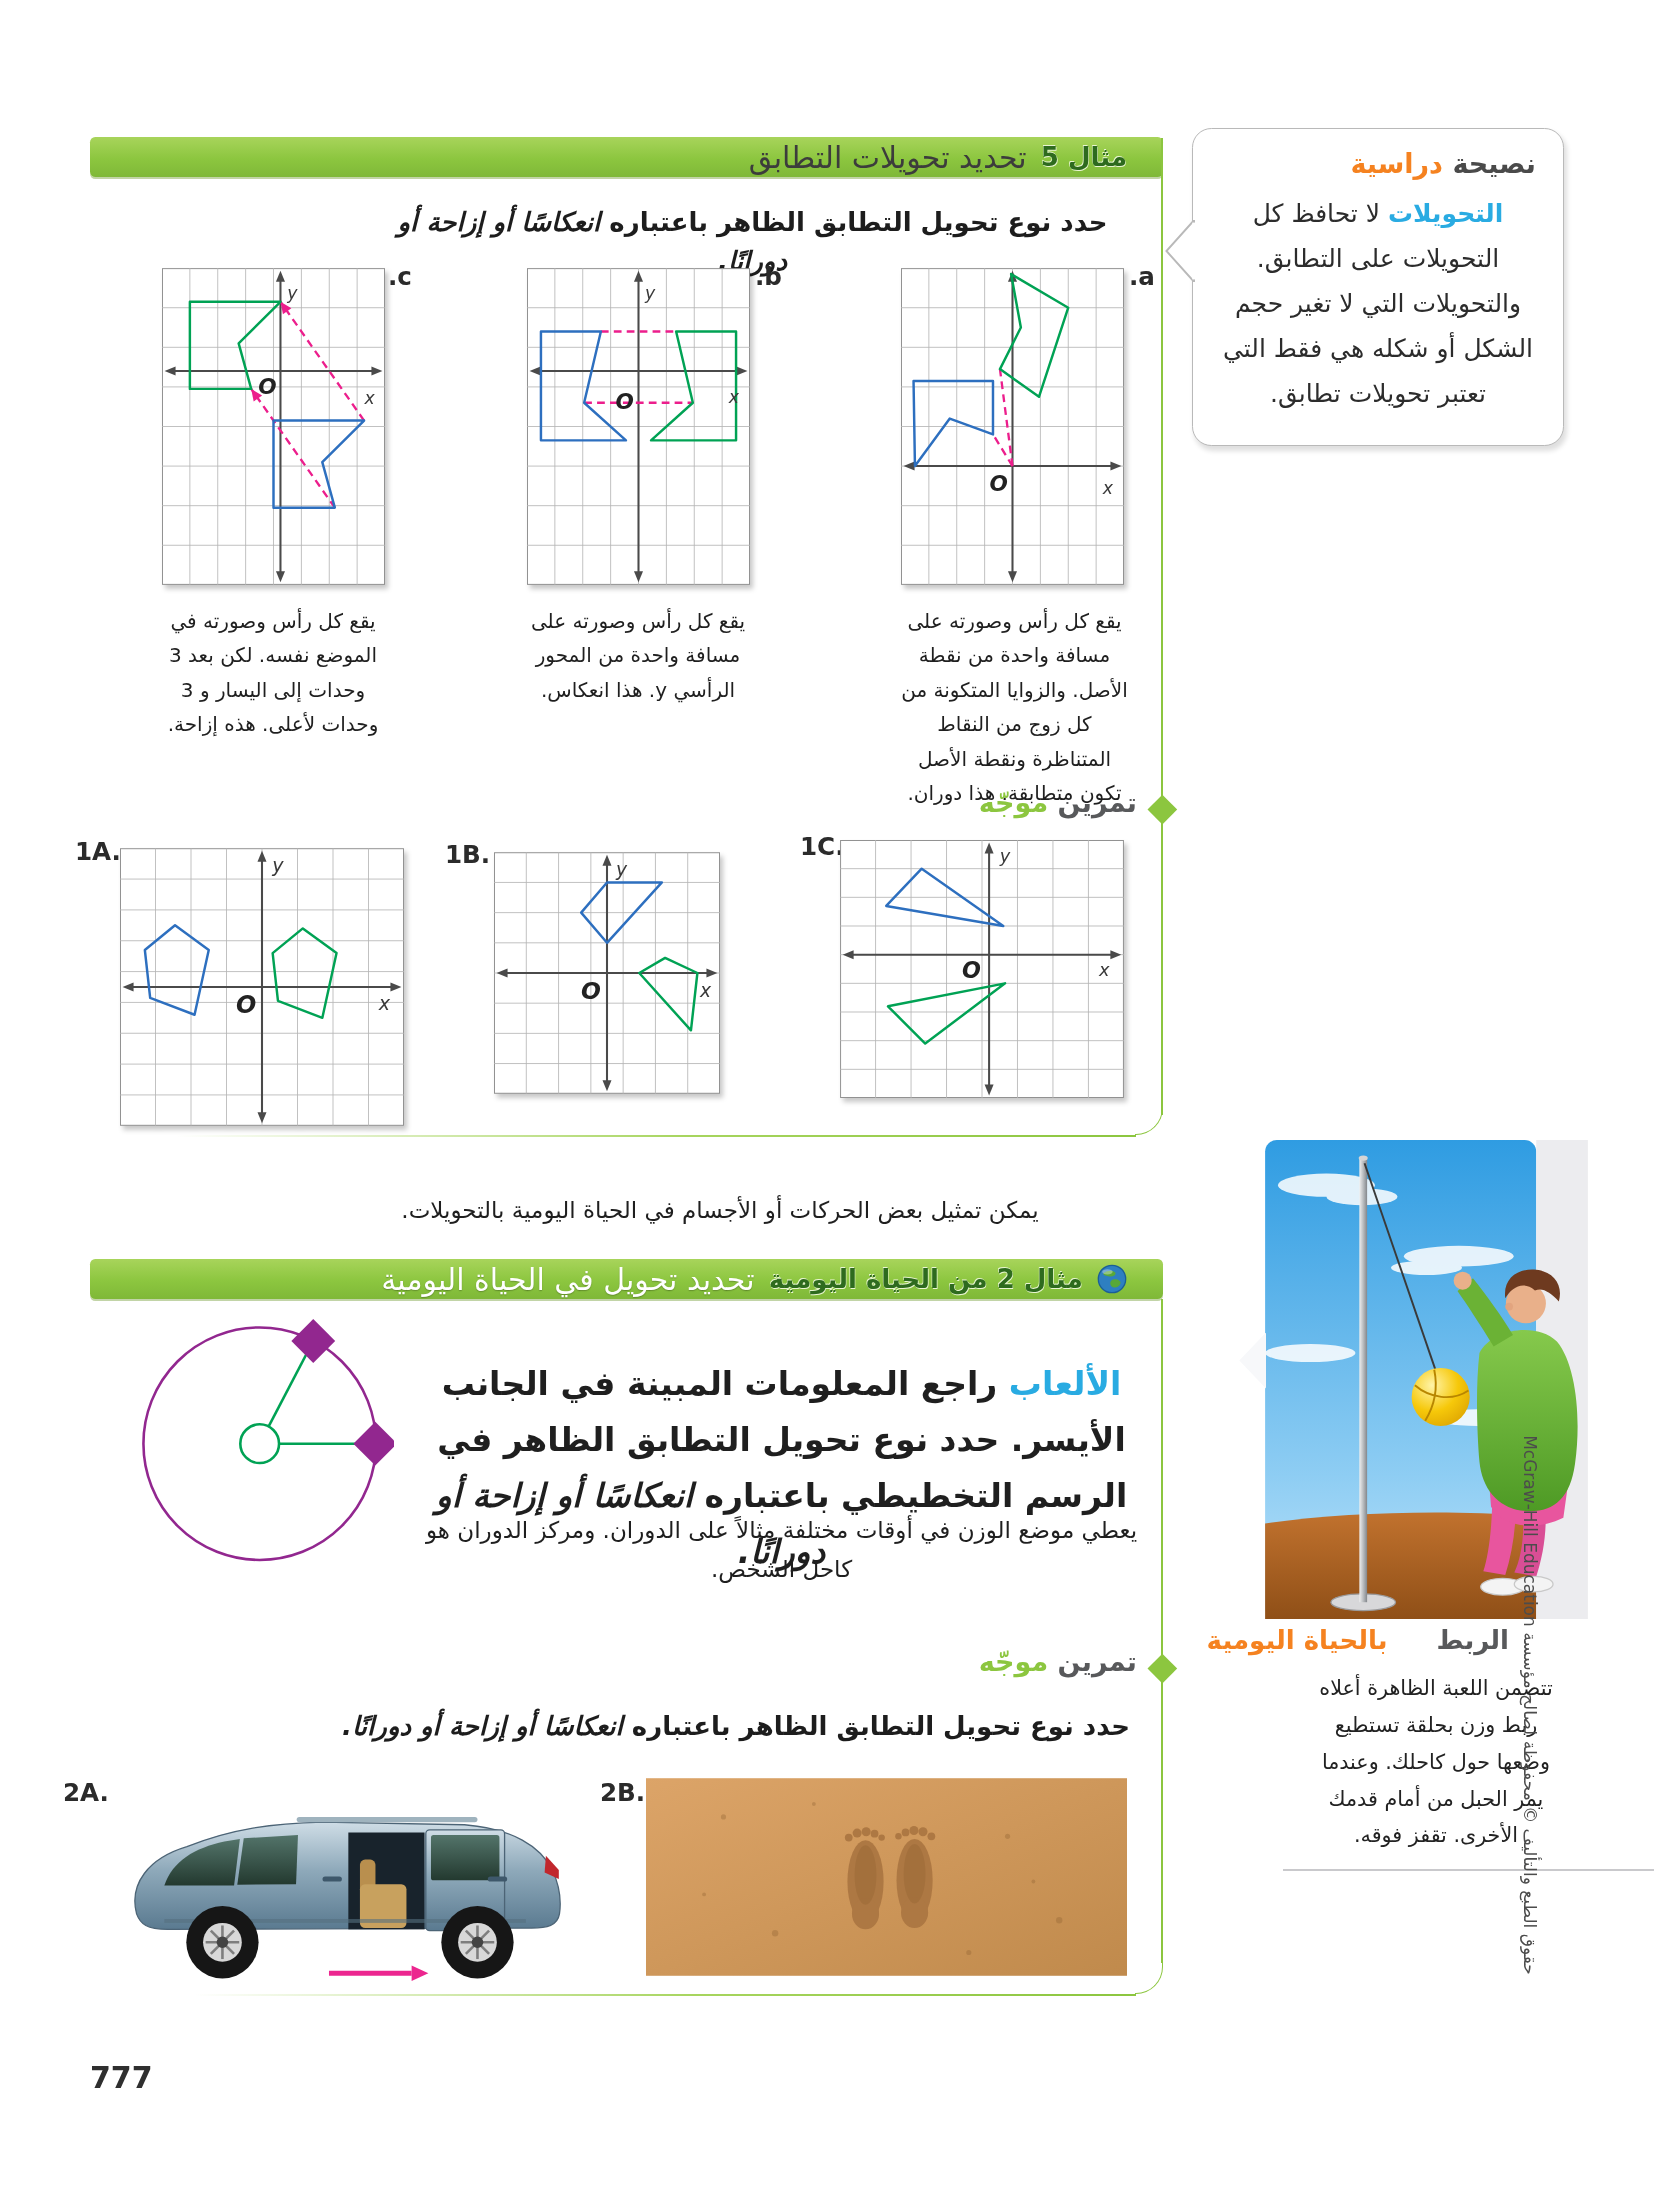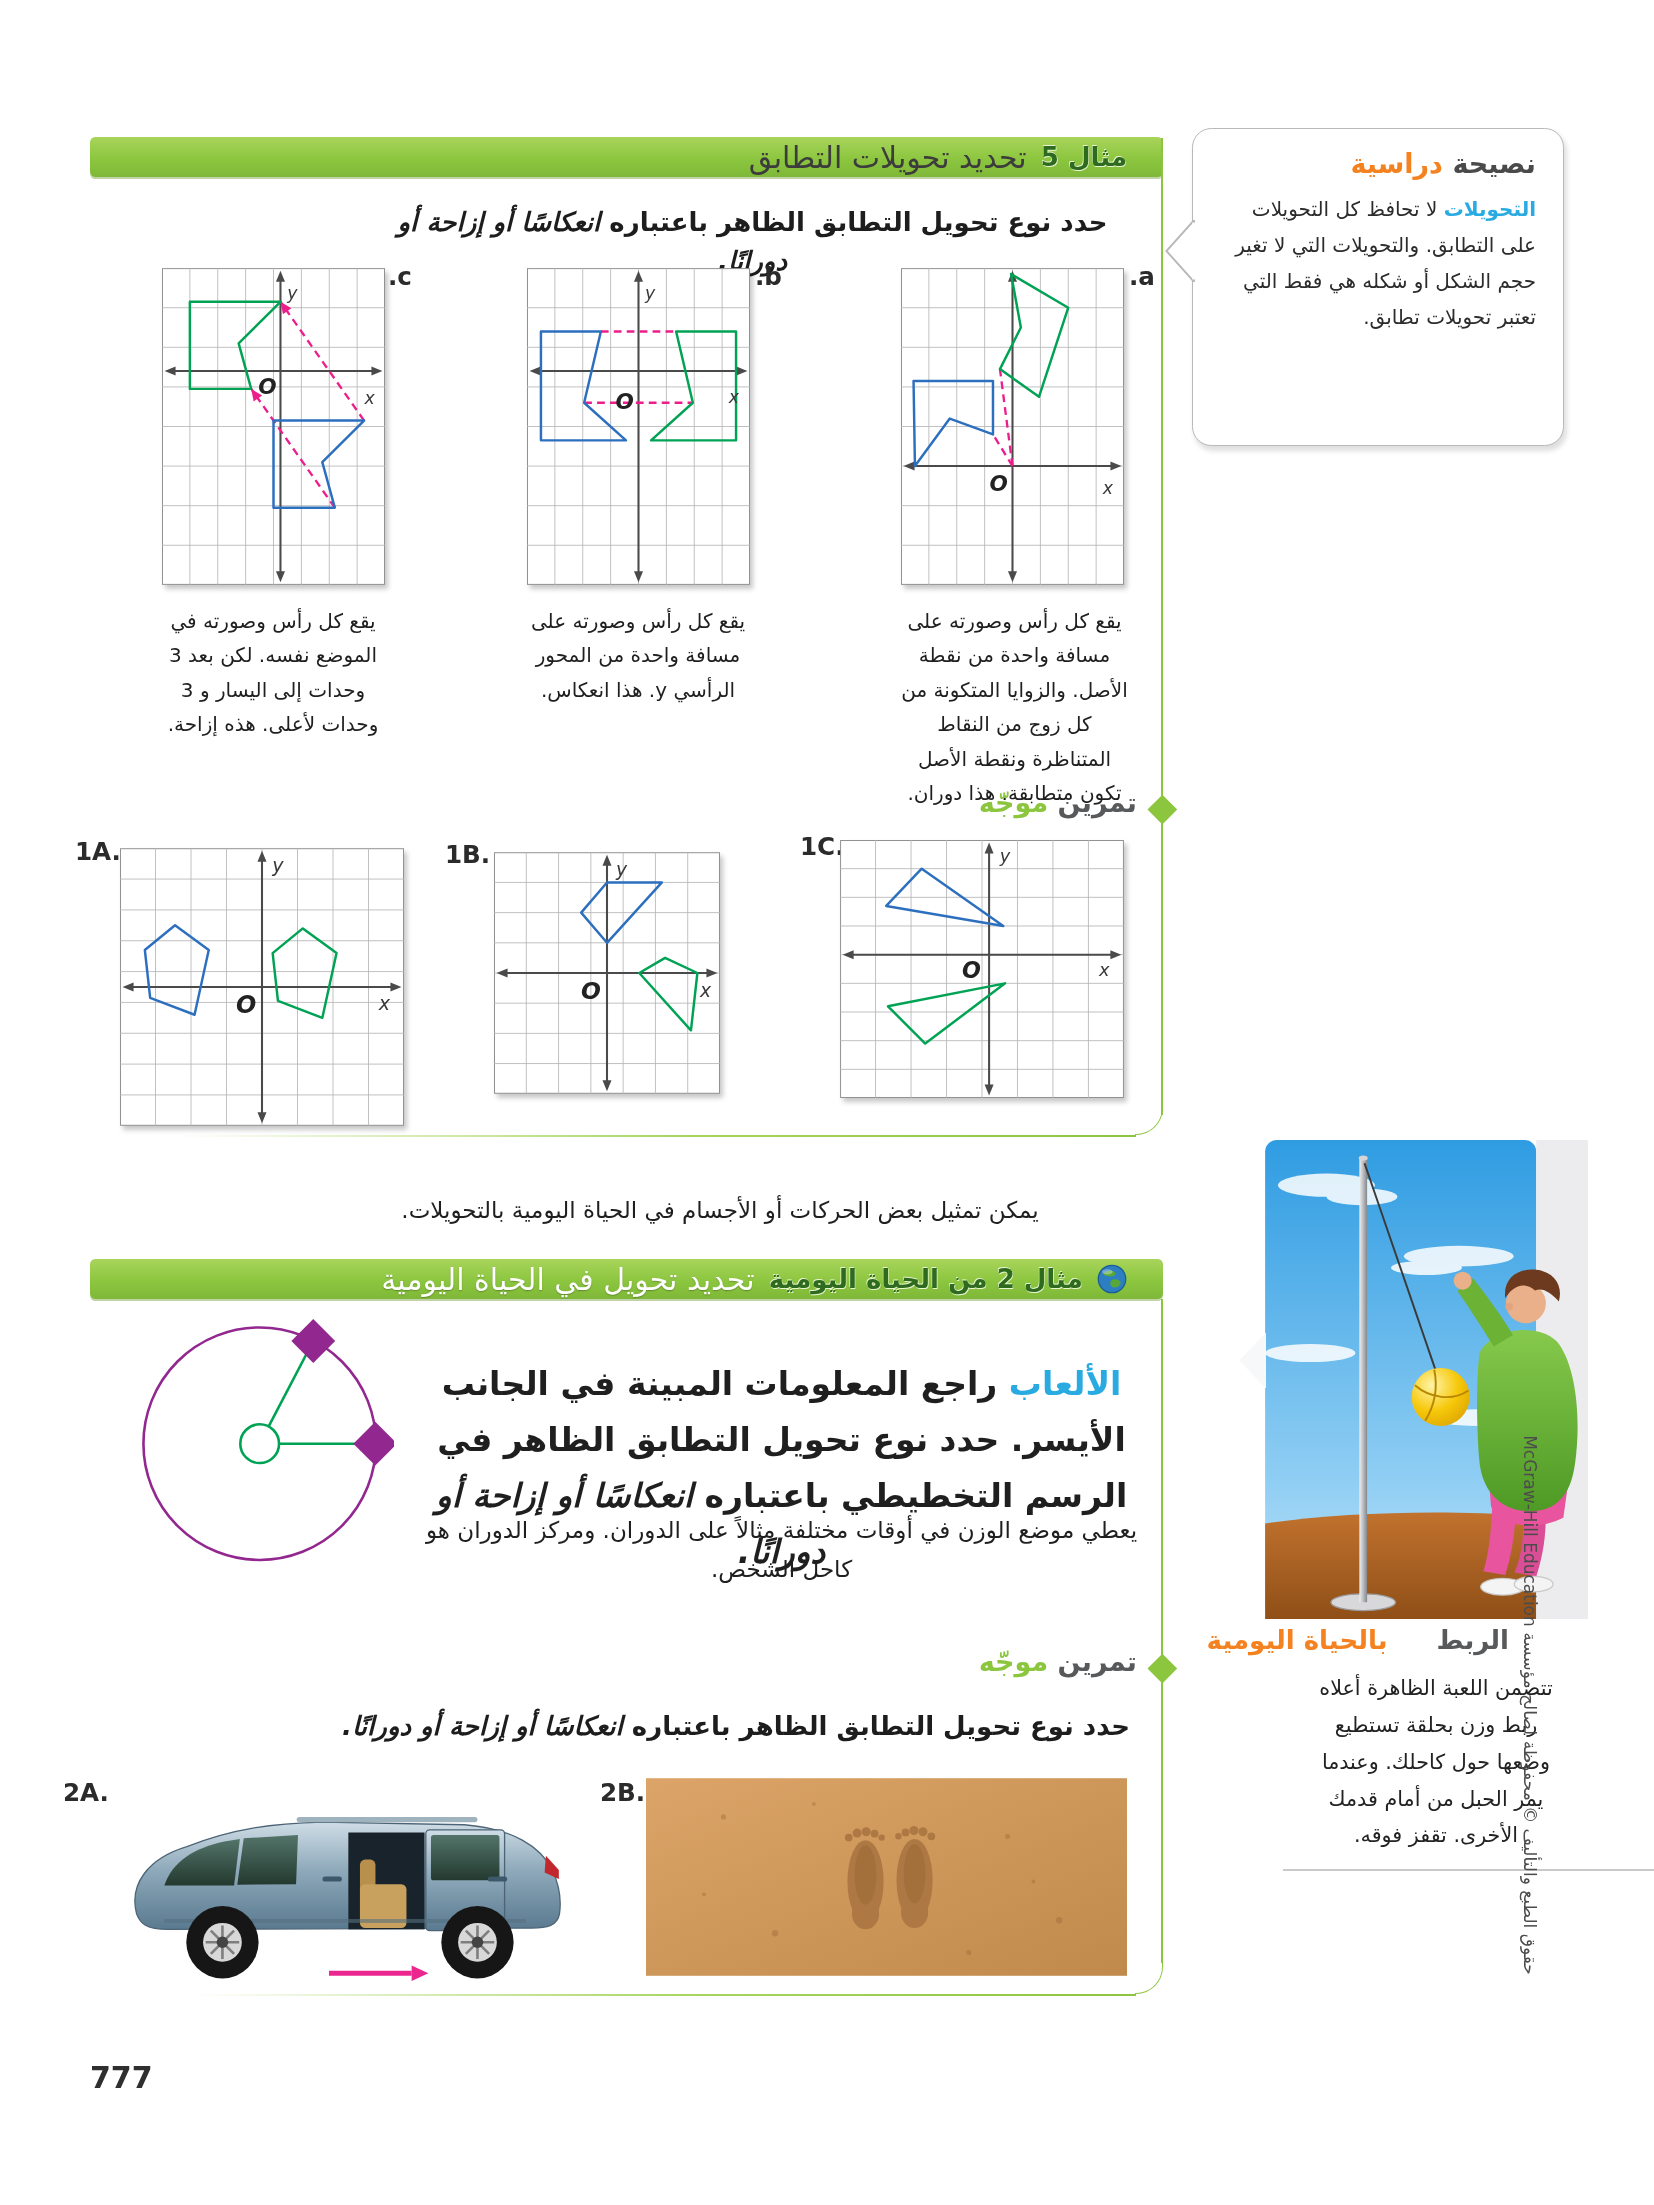--- a/index.html
+++ b/index.html
@@ -33,21 +33,21 @@
   .para{position:absolute;font-size:23px;color:#1f1f1f;line-height:1.7;}
   .para.bold{font-weight:bold;font-size:33px;}
   .lead-blue{color:#29abe2;font-weight:bold;}
   .pagenum{position:absolute;left:90px;top:2060px;font-size:30px;font-weight:bold;color:#2f2f2f;}
   
   .tip{position:absolute;left:1192px;top:128px;width:372px;height:318px;background:#fff;
        border:1.9px solid #b9b9b9;border-radius:19.4px;box-shadow:2.6px 4.5px 5.8px rgba(0,0,0,.13);
        box-sizing:border-box;padding:19.4px 27px;direction:rtl;}
   .tip h3{margin:0 0 11.6px 0;font-size:27px;font-weight:bold;color:#4a4a4a;}
   .tip h3 .accent{color:#f58220;}
-  .tip .body{font-size:20px;line-height:1.8;color:#2c2c2c;text-align:right;}
+  .tip .body{font-size:25px;line-height:1.8;color:#2c2c2c;text-align:center;}
   .tail{position:absolute;}
   
   .connect-h{position:absolute;font-size:26px;font-weight:bold;direction:rtl;white-space:nowrap;}
   .connect-h .c1{color:#58595b;margin-left:40px;} .connect-h .c2{color:#f58220;}
   .connect-b{position:absolute;font-size:20.7px;line-height:1.78;color:#222;}
   .grayline{position:absolute;height:1.9px;background:#c9c9cc;}
   .copyright{position:absolute;left:1209px;top:1694px;width:640px;height:22px;
              transform:rotate(90deg);font-size:17px;color:#4c4c4c;direction:rtl;
              text-align:center;white-space:nowrap;}
   

